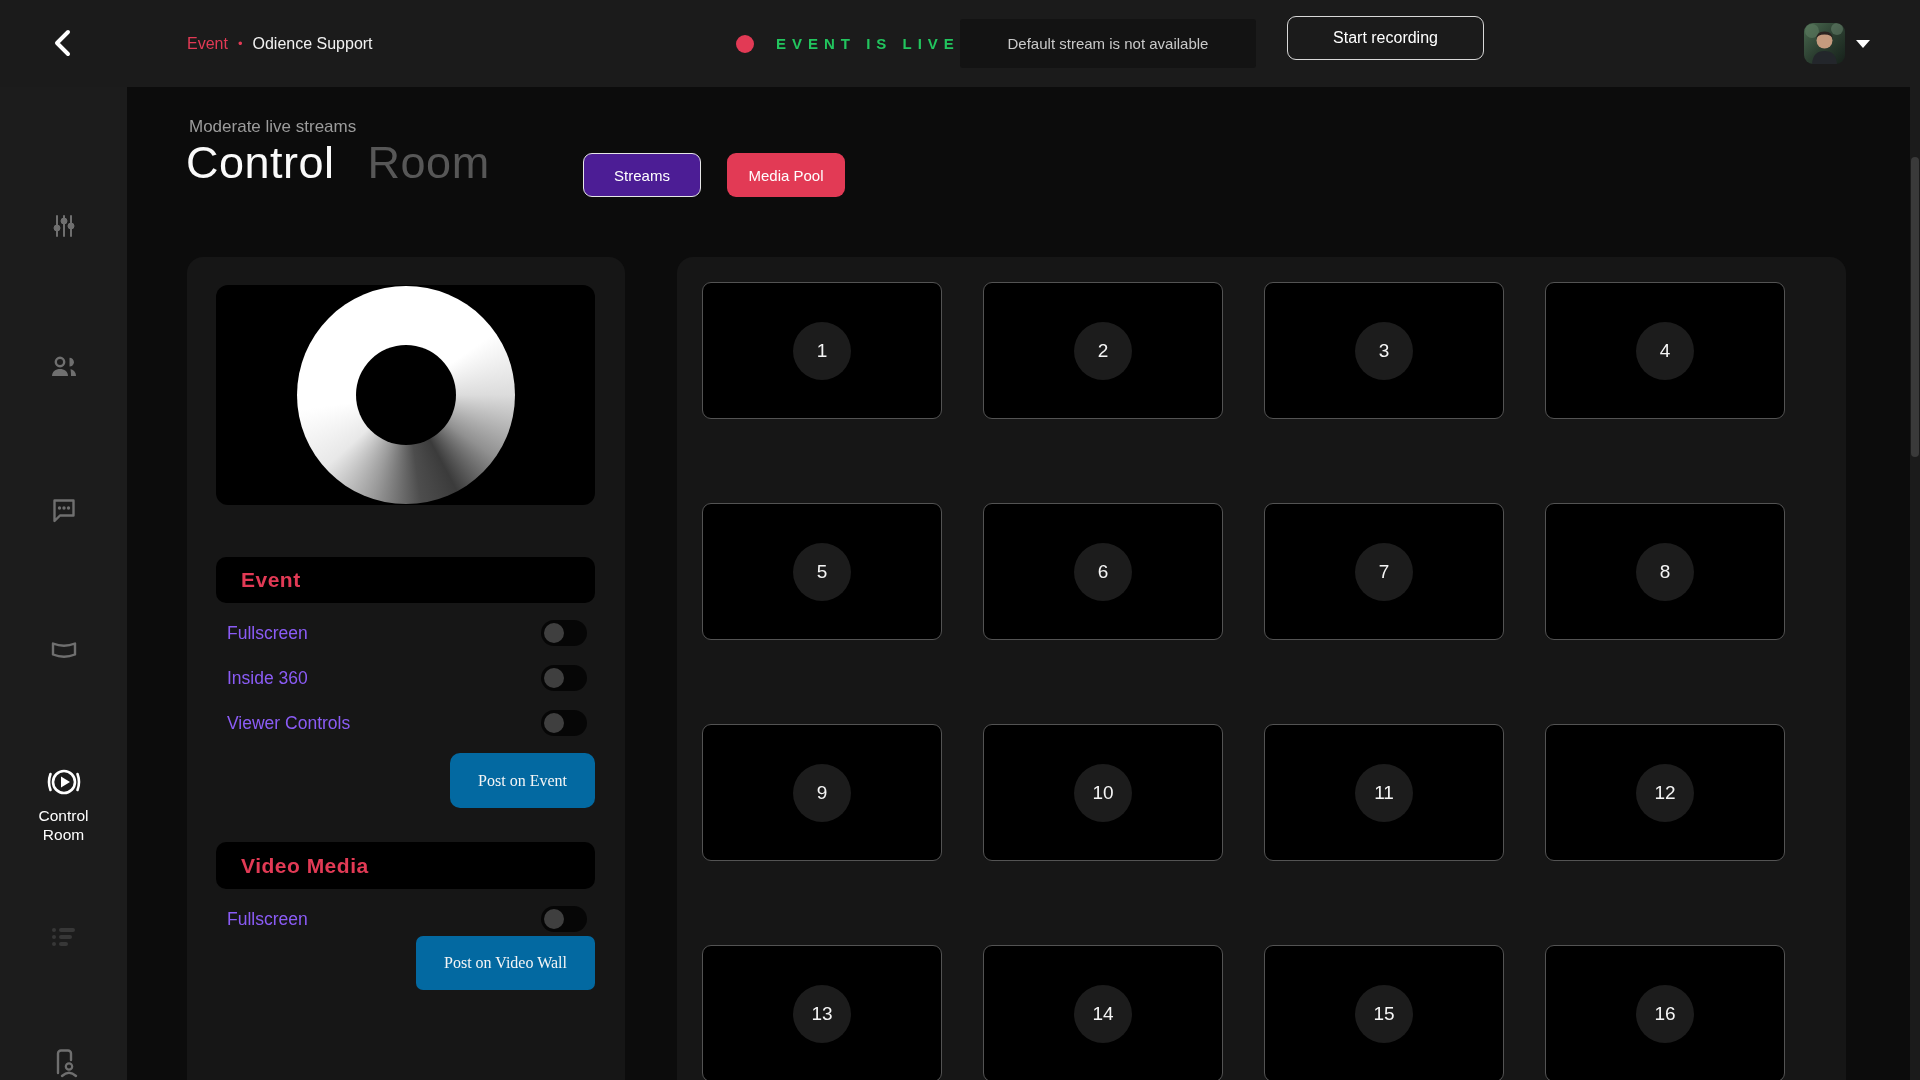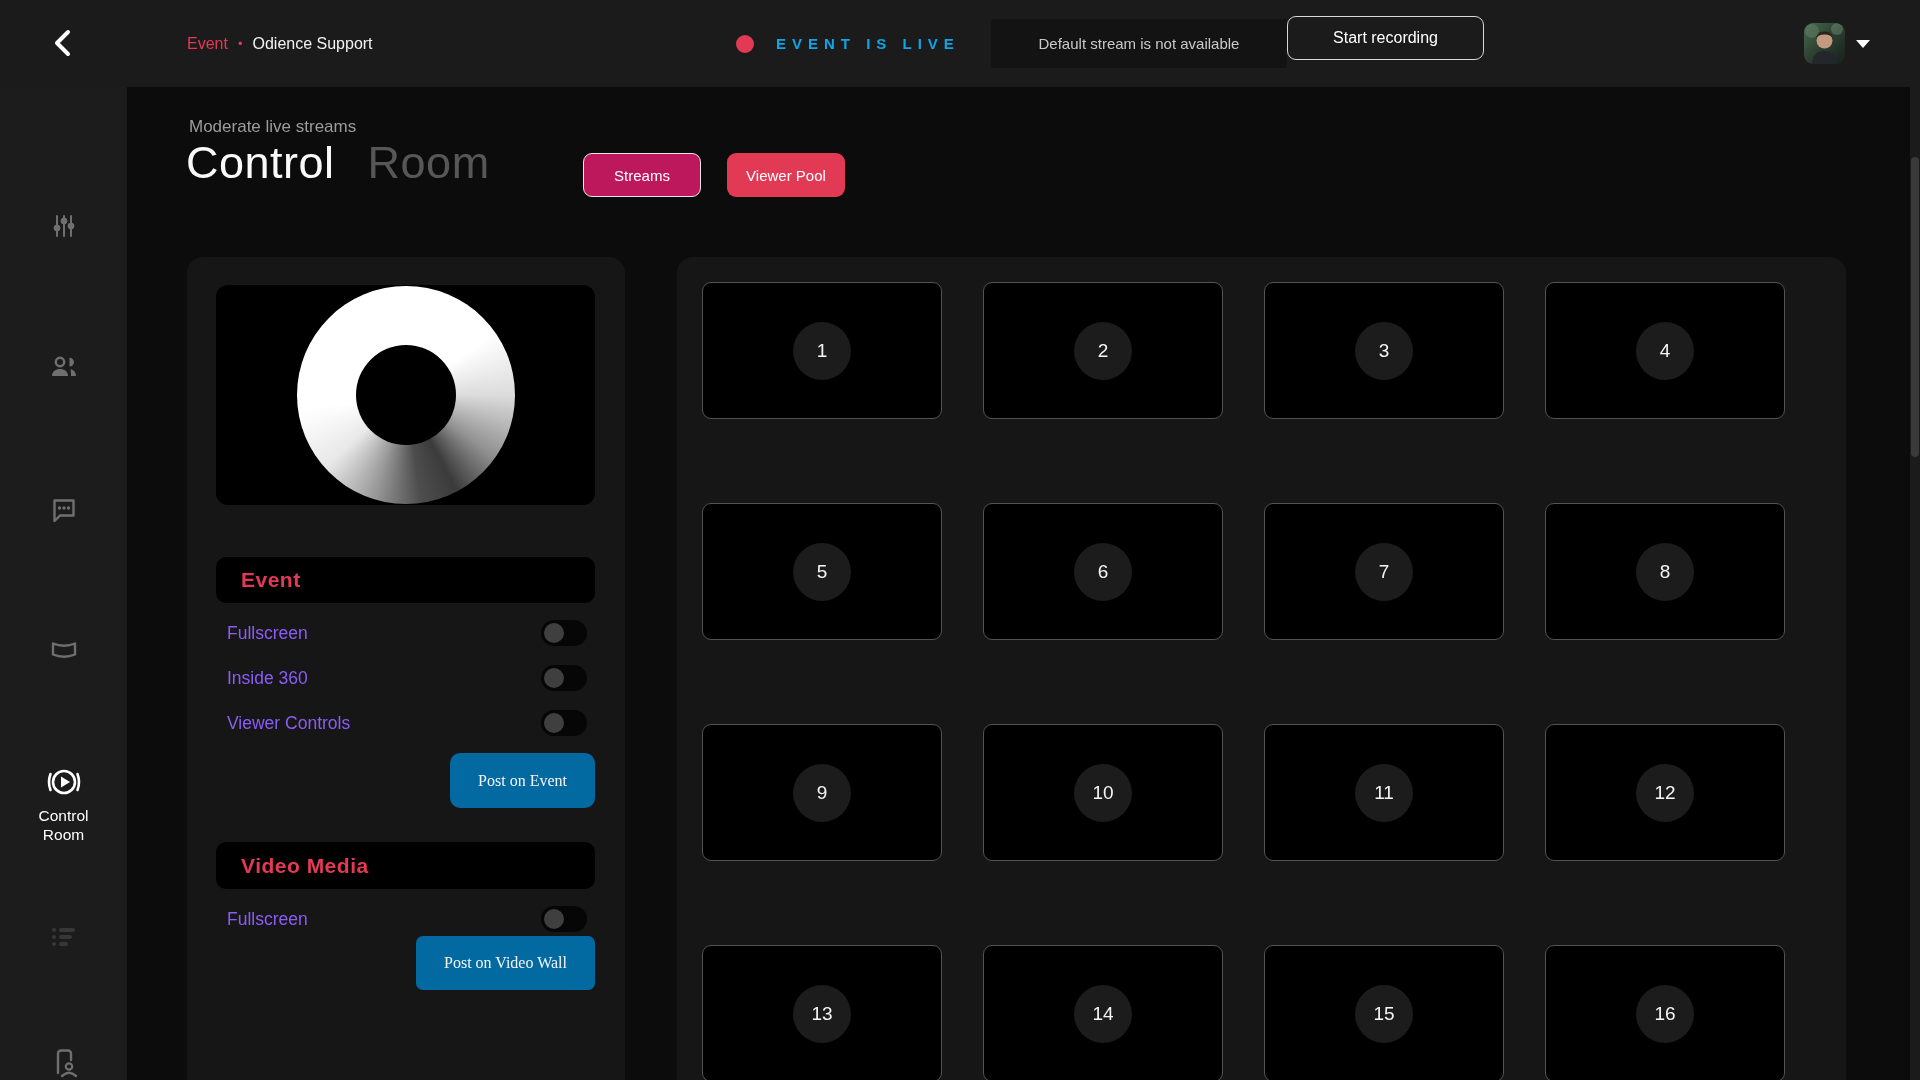--- a/index.html
+++ b/index.html
@@ -9,41 +9,41 @@
 
   
   .topbar { position:absolute; top:0; left:0; width:1920px; height:87px; background:#1b1b1b; z-index:5; }
   .back-btn { position:absolute; left:44px; top:26px; width:36px; height:36px; background:none; border:none; cursor:pointer; display:flex; align-items:center; justify-content:center; }
   .breadcrumb { position:absolute; left:187px; top:0; height:87px; display:flex; align-items:center; gap:10px; font-size:16px; }
   .crumb-section { color:#e23a55; font-weight:500; }
   .crumb-sep { color:#e23a55; font-size:13px; }
   .crumb-title { color:#f2f2f2; font-weight:500; }
   .live-wrap { position:absolute; left:736px; top:0; height:87px; display:flex; align-items:center; gap:22px; }
   .live-dot { width:18px; height:18px; border-radius:50%; background:#e23a55; }
-  .live-text { color:#0ea5e9; font-size:15px; font-weight:600; letter-spacing:6px; }
-  .stream-notice { position:absolute; left:991px; top:19px; width:296px; height:49px; background:#131313; border-radius:3px; display:flex; align-items:center; justify-content:center; color:#c9c9c9; font-size:15px; }
+  .live-text { color:#22c55e; font-size:15px; font-weight:600; letter-spacing:6px; }
+  .stream-notice { position:absolute; left:960px; top:19px; width:296px; height:49px; background:#131313; border-radius:3px; display:flex; align-items:center; justify-content:center; color:#c9c9c9; font-size:15px; }
   .record-btn { position:absolute; left:1287px; top:16px; width:197px; height:44px; background:transparent; border:1px solid #d8d8d8; border-radius:9px; color:#ffffff; font-size:16px; font-family:inherit; cursor:pointer; }
   .avatar { position:absolute; left:1804px; top:23px; width:41px; height:41px; border-radius:9px; overflow:hidden; cursor:pointer; }
   .caret { position:absolute; left:1856px; top:40px; width:0; height:0; border-left:7px solid transparent; border-right:7px solid transparent; border-top:8px solid #ffffff; cursor:pointer; }
 
   
   .sidebar { position:absolute; top:87px; left:0; width:127px; height:993px; background:#1c1c1c; z-index:4; }
   .side-item { position:absolute; left:0; width:127px; display:flex; flex-direction:column; align-items:center; color:#6f6f6f; cursor:pointer; }
   .side-item svg { display:block; }
   .si-1 { top:125px; } .si-2 { top:267px; } .si-3 { top:409px; } .si-4 { top:551px; }
   .si-5 { top:679px; color:#ffffff; } .si-6 { top:836px; color:#373737; } .si-7 { top:960px; }
   .side-label { margin-top:9px; color:#ffffff; font-size:15.5px; line-height:1.2; text-align:center; width:90px; }
 
   
   .content { position:absolute; top:87px; left:127px; width:1793px; height:993px; background:#0c0c0c; }
   .subtitle { position:absolute; left:62px; top:30px; font-size:17px; color:#9c9c9c; }
   .page-title { position:absolute; left:59px; top:50px; font-size:45px; font-weight:400; letter-spacing:0.5px; color:#fafafa; }
   .title-secondary { color:#575757;margin-left:20px; }
   .tab-btn { position:absolute; top:66px; height:44px; border-radius:9px; font-size:15px; font-family:inherit; color:#ffffff; cursor:pointer; }
-  .tab-streams { left:456px; width:118px; background:#be185d; border:1px solid #e6e6e6; }
+  .tab-streams { left:456px; width:118px; background:#4c1d95; border:1px solid #e6e6e6; }
   .tab-media { left:600px; width:118px; background:#e23a55; border:none; font-weight:500; }
 
   
   .left-panel { position:absolute; left:60px; top:170px; width:438px; bottom:-24px; background:#161616; border-radius:16px; padding:28px 30px 0 29px; }
   .media-preview { width:379px; height:220px; background:#000; border-radius:12px; position:relative; overflow:hidden; }
   .ring { position:absolute; left:50%; top:50%; width:218px; height:218px; margin:-109px 0 0 -109px; border-radius:50%;
     background:conic-gradient(from 0deg,#ffffff 0deg,#ffffff 55deg,#dcdcdc 90deg,#909090 125deg,#3b3b3b 152deg,#4d4d4d 172deg,#9b9b9b 198deg,#e8e8e8 228deg,#ffffff 262deg,#ffffff 360deg); }
   .ring-hole { position:absolute; left:50%; top:50%; width:100px; height:100px; margin:-50px 0 0 -50px; border-radius:50%; background:#000; }
   .section-bar { margin-top:52px; height:46px; background:#000; border-radius:10px; display:flex; align-items:center; padding-left:25px; }
   .section-bar.second { margin-top:34px; height:47px; }
@@ -180,21 +180,21 @@
           <path d="M13 29 q7-6.5 14 0" fill="none" stroke="currentColor" stroke-width="2.4" stroke-linecap="round"></path>
         </svg>
       </span>
     </div>
   </nav>
 
   <main class="content">
     <div class="subtitle">Moderate live streams</div>
     <h1 class="page-title"><span>Control</span> <span class="title-secondary">Room</span></h1>
     <button class="tab-btn tab-streams">Streams</button>
-    <button class="tab-btn tab-media">Viewer Pool</button>
+    <button class="tab-btn tab-media">Media Pool</button>
 
     <section class="left-panel">
       <div class="media-preview">
         <div class="ring">
             <div class="ring-hole"></div>
           </div>
       </div>
 
       <div class="section-bar">
         <span class="section-title">Event</span>

